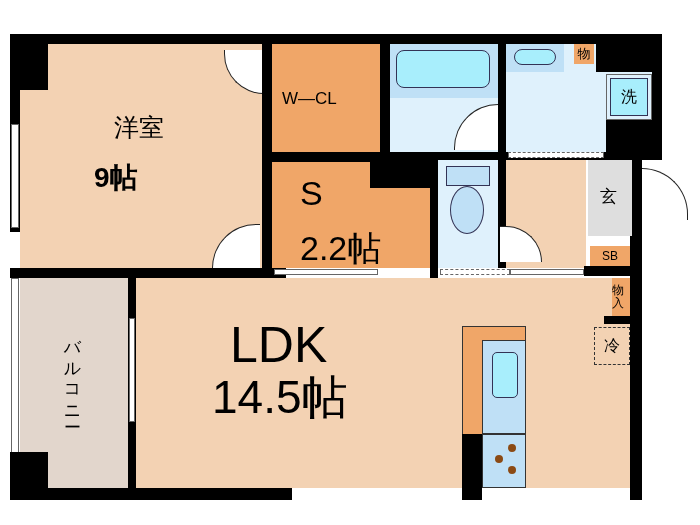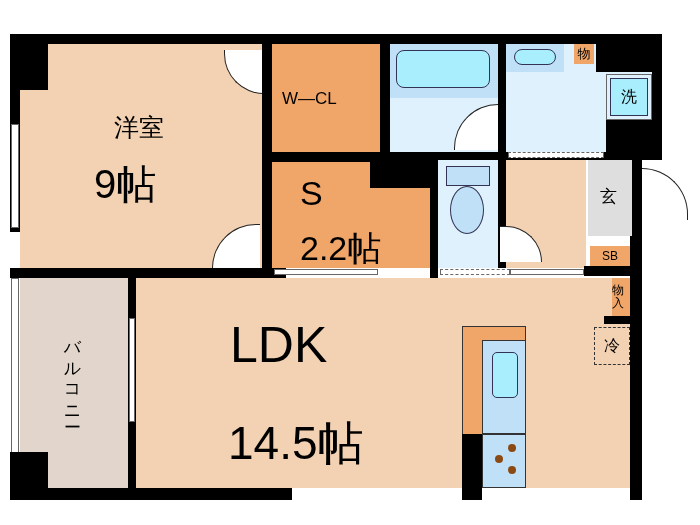--- a/index.html
+++ b/index.html
@@ -25,21 +25,21 @@
 <div class="abs wall" style="left:10px;top:34px;width:10px;height:198px;"></div>
 <div class="abs wall" style="left:10px;top:488px;width:282px;height:12px;"></div>
 <div class="abs wall" style="left:128px;top:488px;width:164px;height:12px;"></div>
 <div class="abs wall" style="left:630px;top:160px;width:12px;height:340px;"></div>
 <div class="abs wall" style="left:650px;top:34px;width:12px;height:126px;"></div>
 
 <div class="abs room-peach" style="left:20px;top:44px;width:244px;height:224px;"></div>
 <div class="abs wall" style="left:10px;top:34px;width:38px;height:56px;"></div>
 <div class="win" style="left:11px;top:124px;width:8px;height:104px;"></div>
 <div class="lbl" style="left:96px;top:115px;font-size:25px;margin-left:18px;">洋室</div>
-<div class="lbl" style="left:94px;top:164px;font-size:40px;">9帖</div>
+<div class="lbl" style="left:94px;top:164px;font-size:28px;font-weight:bold;">9帖</div>
 <div class="door-swing" style="left:224px;top:50px;width:40px;height:44px;border-radius:0 0 0 44px;border-top:none;border-right:none;"></div>
 <div class="door-swing" style="left:212px;top:224px;width:48px;height:44px;border-radius:48px 0 0 0;border-bottom:none;border-right:none;"></div>
 
 <div class="abs wall" style="left:262px;top:34px;width:10px;height:244px;"></div>
 
 <div class="abs wall" style="left:10px;top:268px;width:276px;height:10px;"></div>
 
 <div class="abs room-orange" style="left:272px;top:44px;width:108px;height:108px;"></div>
 <div class="lbl" style="left:282px;top:90px;font-size:17px;">W—CL</div>
 <div class="abs wall" style="left:380px;top:34px;width:10px;height:130px;"></div>
@@ -80,21 +80,21 @@
 <div class="win" style="left:510px;top:269px;width:74px;height:6px;"></div>
 
 <div class="abs room-gray" style="left:588px;top:160px;width:44px;height:76px;"></div>
 <div class="lbl" style="left:600px;top:188px;font-size:17px;">玄</div>
 <div class="door-swing" style="left:642px;top:168px;width:46px;height:52px;border-radius:0 52px 0 0;border-bottom:none;border-left:none;"></div>
 <div class="tag" style="left:590px;top:246px;width:40px;height:20px;font-size:12px;">SB</div>
 <div class="abs wall" style="left:584px;top:266px;width:58px;height:10px;"></div>
 
 <div class="abs room-peach" style="left:136px;top:278px;width:494px;height:210px;"></div>
 <div class="lbl" style="left:230px;top:320px;font-size:50px;">LDK</div>
-<div class="lbl" style="left:228px;top:374px;font-size:46px;margin-top:46px;">14.5帖</div>
+<div class="lbl" style="left:212px;top:374px;font-size:46px;">14.5帖</div>
 <div class="abs wall" style="left:128px;top:268px;width:8px;height:232px;"></div>
 <div class="win" style="left:129px;top:318px;width:6px;height:104px;"></div>
 
 <div class="tag" style="left:612px;top:278px;width:18px;height:38px;font-size:12px;line-height:1.1;flex-direction:column;">物入</div>
 <div class="abs wall" style="left:604px;top:316px;width:28px;height:8px;"></div>
 <div class="abs" style="left:594px;top:327px;width:36px;height:38px;border:1.5px dashed #333;display:flex;align-items:center;justify-content:center;font-size:16px;">冷</div>
 
 <div class="abs room-orange" style="left:462px;top:326px;width:64px;height:162px;border:1px solid #333;"></div>
 <div class="abs wall" style="left:462px;top:434px;width:20px;height:66px;"></div>
 <div class="abs room-blue2" style="left:482px;top:340px;width:44px;height:94px;border:1px solid #333;"></div>

